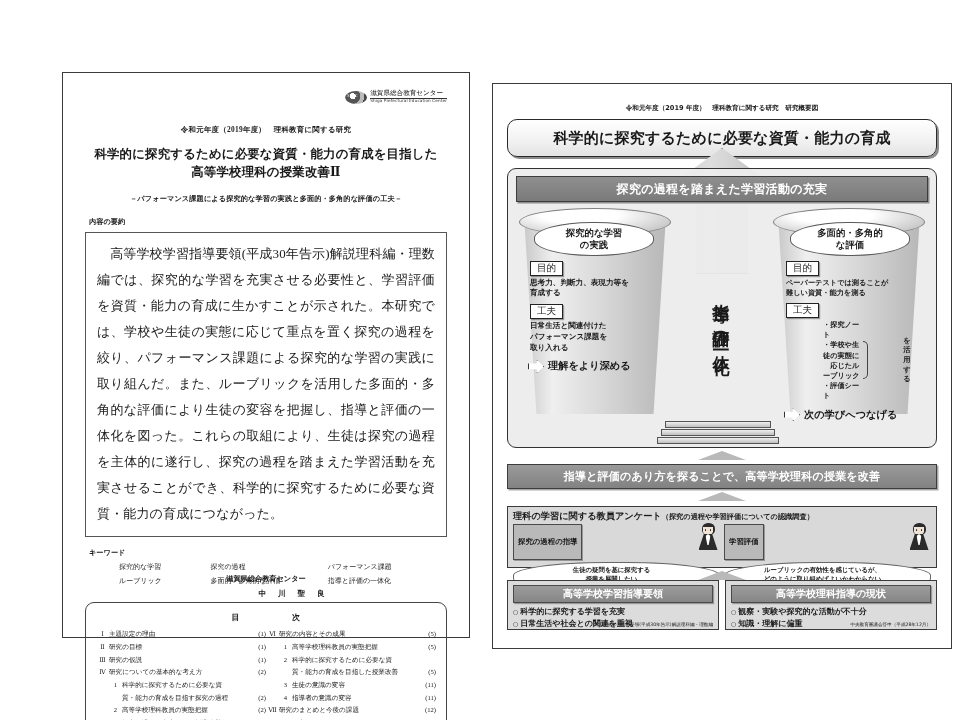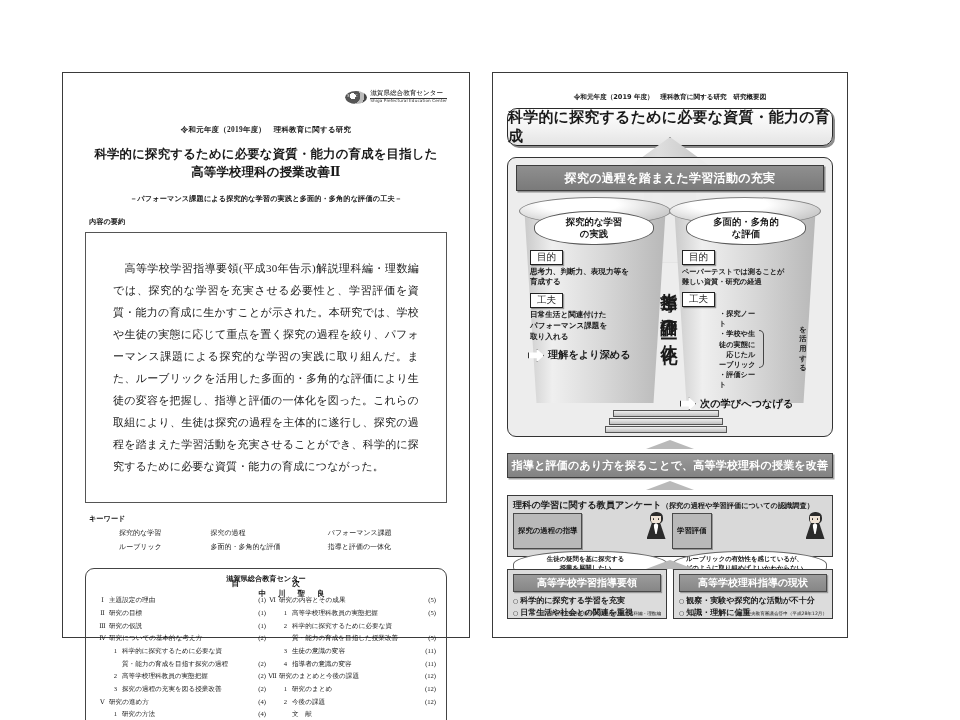--- a/index.html
+++ b/index.html
@@ -23,21 +23,21 @@
   .logo-jp{font-size:6.6px;color:#111;font-family:"DejaVu Sans",sans-serif;}
   .logo-en{font-size:4.2px;color:#333;font-family:"DejaVu Sans",sans-serif;letter-spacing:.1px;}
   .logo-rule{border-top:1px solid #333;margin-top:1px;}
 
   .lp-kicker{text-align:center;font-size:7.4px;margin-top:18px;letter-spacing:.3px;font-weight:bold;}
   .lp-title{text-align:center;font-size:12.4px;font-weight:bold;line-height:1.45;margin-top:11px;letter-spacing:.2px;}
   .lp-sub{text-align:center;font-size:7.2px;margin-top:12px;font-weight:bold;letter-spacing:.1px;}
 
   .lp-sec-label{font-size:7.2px;font-weight:bold;margin-top:13px;margin-left:4px;}
   .abstract-box{border:1px solid #555;margin-top:5px;padding:8px 11px 9px 11px;}
-  .abstract-box p{margin:16px;font-size:11px;line-height:2.0;text-align:justify;letter-spacing:.15px;}
+  .abstract-box p{margin:0;font-size:13px;line-height:2.0;text-align:justify;letter-spacing:.15px;}
 
   .kw-label{font-size:7.2px;font-weight:bold;margin-top:11px;margin-left:4px;}
   .kw-grid{margin-top:3px;margin-left:34px;}
   .kw-row{display:flex;font-size:7px;line-height:1.95;}
   .kw-row span{display:block;}
   .kw-c1{width:92px;}.kw-c2{width:118px;}.kw-c3{width:120px;}
 
   .toc-box{margin-top:14px;border:1px solid #444;border-radius:9px;padding:9px 10px 14px 10px;height:178px;box-sizing:border-box;}
   .toc-head{display:flex;justify-content:center;font-size:8px;font-weight:bold;letter-spacing:.5px;margin-bottom:5px;}
   .toc-head span:first-child{margin-right:52px;}
@@ -49,21 +49,21 @@
   .tt{flex:1;}
   .tp{width:22px;text-align:right;flex:none;}
   .ind1{padding-left:13px;}
   .ind2{padding-left:26px;}
 
   .lp-foot{position:absolute;left:0;right:0;bottom:38px;text-align:center;}
   .lp-org{font-size:7.2px;font-weight:bold;}
   .lp-name{font-size:7.6px;font-weight:bold;letter-spacing:5px;margin-top:5px;padding-left:56px;}
 
   
-  #page-right{left:492px;top:72px;width:356px;height:566px;}
+  #page-right{left:492px;top:83px;width:460px;height:566px;}
   .rp-inner{position:relative;width:100%;height:100%;padding:10px 14px;box-sizing:border-box;}
   .rp-kicker{text-align:center;font-size:6.6px;margin-top:10px;font-family:"DejaVu Sans",sans-serif;font-weight:bold;}
 
   .jpfont{font-family:"DejaVu Sans","Liberation Sans",sans-serif;}
 
   
   .top-banner{margin-top:6px;height:36px;border:1.6px solid #2a2a2a;border-radius:10px;
     background:linear-gradient(#ffffff,#f2f2f2 55%,#e4e4e4);
     display:flex;align-items:center;justify-content:center;
     box-shadow:2px 2px 0 rgba(0,0,0,.45);}
@@ -380,21 +380,21 @@
         </div>
 
         <div class="cyl-body right">
           <div class="cloud jpfont">
             <span>多面的・多角的</span>
             <span>な評価</span>
           </div>
           <div class="cyl-pad">
             <div class="tagbox jpfont">目的</div>
             <div class="celltext small jpfont" style="white-space:pre-line">ペーパーテストでは測ることが
-難しい資質・研究の経過</div>
+難しい資質・能力を測る</div>
             <div class="tagbox jpfont">工夫</div>
             <div class="brace-row">
               <div class="celltext small jpfont" id="rc-items">
                   <div>・探究ノート</div>
                   <div>・学校や生徒の実態に</div>
                   <div>　応じたルーブリック</div>
                   <div>・評価シート</div>
                 </div>
               <div class="brace"></div>
               <div class="brace-txt jpfont" style="white-space:pre-line">を活用

